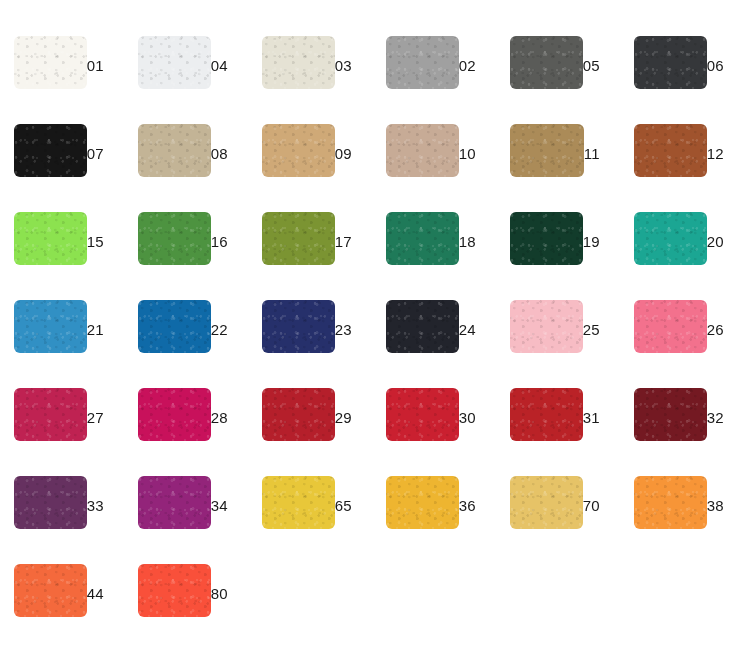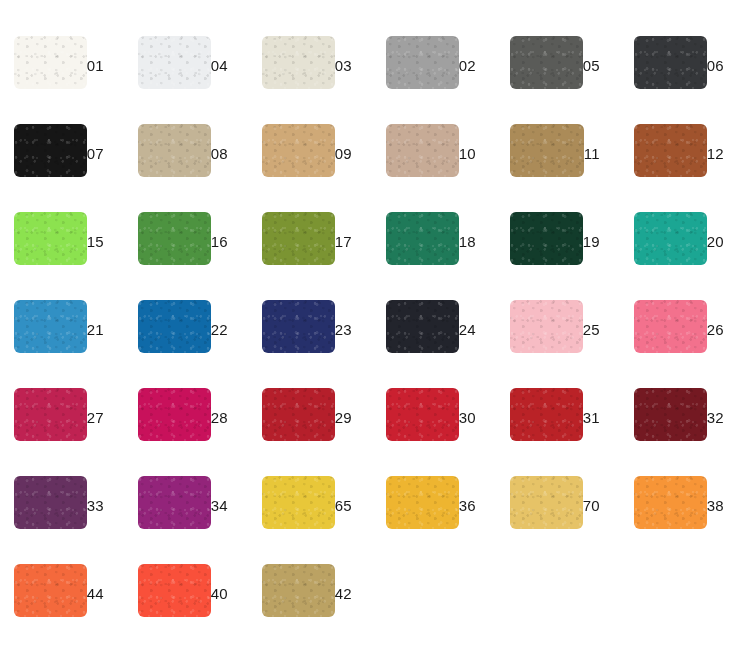--- a/index.html
+++ b/index.html
@@ -230,20 +230,16 @@
       <div class="swatch-cell">
         <div class="swatch-chip" style="background-color: rgb(247, 149, 55);"></div>
         <div class="swatch-label">38</div>
       </div>
       <div class="swatch-cell">
         <div class="swatch-chip" style="background-color: rgb(244, 105, 60);"></div>
         <div class="swatch-label">44</div>
       </div>
       <div class="swatch-cell">
         <div class="swatch-chip" style="background-color: rgb(249, 80, 58);"></div>
-        <div class="swatch-label">40</div>
-      </div>
-      <div class="swatch-cell">
-        <div class="swatch-chip" style="background-color: rgb(187, 162, 99);"></div>
-        <div class="swatch-label">42</div>
+        <div class="swatch-label">80</div>
       </div>
     </div>
 </div>
 
 </body></html>

